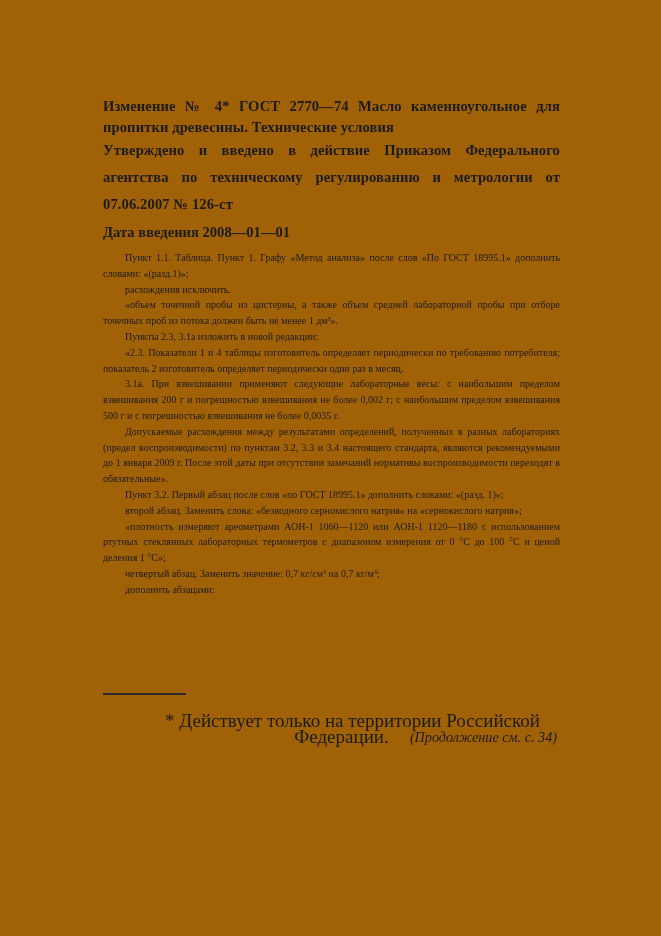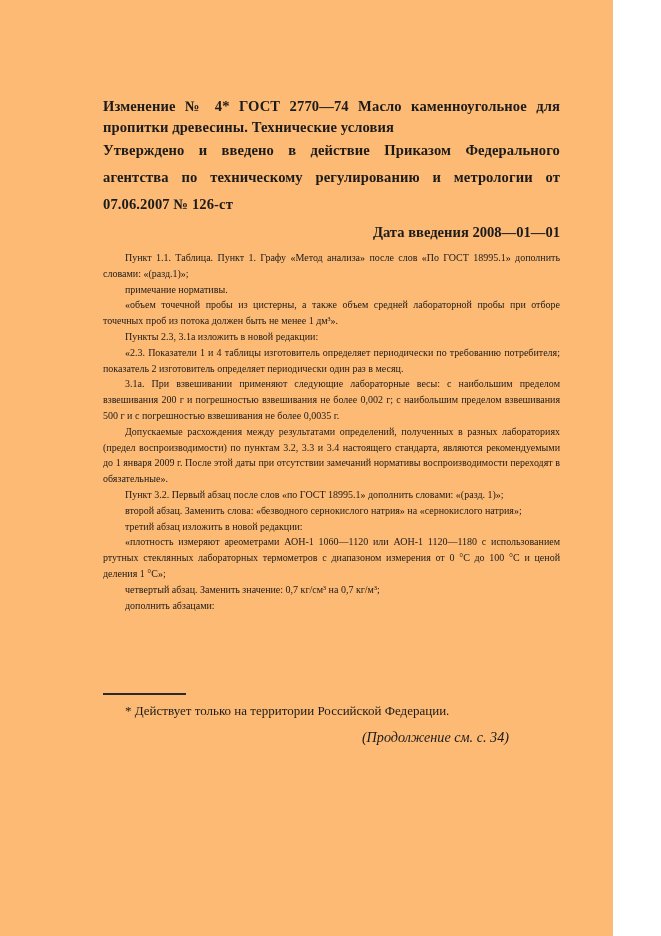--- a/index.html
+++ b/index.html
@@ -3,23 +3,23 @@
 <meta charset="utf-8">
 <style>
   html, body {
     margin: 0;
     padding: 0;
     background: #ffffff;
     overflow: hidden;
   }
   .page {
     position: relative;
-    width: 613px;
+    width: 661px;
     height: 936px;
-    background: #fdba74;
+    background: #a16207;
     font-family: "Liberation Serif", "DejaVu Serif", serif;
     color: #1b1b1b;
   }
   .content {
     position: absolute;
     left: 103px;
     top: 96px;
     width: 457px;
   }
   .header-title {
@@ -36,21 +36,21 @@
     font-weight: bold;
     line-height: 27px;
     text-align: justify;
     letter-spacing: 0.1px;
   }
   .effective-date {
     margin: 4px 0 0 0;
     font-size: 14.6px;
     font-weight: bold;
     line-height: 20px;
-    text-align: right;
+    text-align: left;
   }
   .doc-body {
     margin-top: 8px;
   }
   .para {
     margin: 0;
     font-size: 10px;
     line-height: 15.8px;
     text-align: justify;
     text-indent: 22px;
@@ -61,25 +61,25 @@
     top: 693px;
     width: 83px;
     height: 0;
     border-top: 2px solid #2a2a2a;
   }
   .footnote {
     position: absolute;
     left: 103px;
     top: 703px;
     width: 457px;
-    margin: 0;
-    font-size: 13px;
+    margin: 10px;
+    font-size: 19px;
     line-height: 16px;
     text-indent: 22px;
-    text-align: left;
+    text-align: center;
   }
   .continuation {
     position: absolute;
     right: 104px;
     top: 729px;
     margin: 0;
     font-size: 14.2px;
     font-style: italic;
     text-align: right;
   }
@@ -87,29 +87,28 @@
 </head>
 <body>
 
 <div class="page">
   <div class="content">
     <p class="header-title">Изменение № 4* ГОСТ 2770—74 Масло каменноугольное для пропитки древесины. Технические условия</p>
     <p class="header-approval">Утверждено и введено в действие Приказом Федерального агентства по техническому регулированию и метрологии от 07.06.2007 № 126-ст</p>
     <p class="effective-date">Дата введения 2008—01—01</p>
     <div class="doc-body">
         <p class="para">Пункт 1.1. Таблица. Пункт 1. Графу «Метод анализа» после слов «По ГОСТ 18995.1» дополнить словами: «(разд.1)»;</p>
-        <p class="para">примечание нормативы.</p>
+        <p class="para">расхождения исключить.</p>
         <p class="para">«объем точечной пробы из цистерны, а также объем средней лабораторной пробы при отборе точечных проб из потока должен быть не менее 1 дм³».</p>
         <p class="para">Пункты 2.3, 3.1а изложить в новой редакции:</p>
         <p class="para">«2.3. Показатели 1 и 4 таблицы изготовитель определяет периодически по требованию потребителя; показатель 2 изготовитель определяет периодически один раз в месяц.</p>
         <p class="para">3.1а. При взвешивании применяют следующие лабораторные весы: с наибольшим пределом взвешивания 200 г и погрешностью взвешивания не более 0,002 г; с наибольшим пределом взвешивания 500 г и с погрешностью взвешивания не более 0,0035 г.</p>
         <p class="para">Допускаемые расхождения между результатами определений, полученных в разных лабораториях (предел воспроизводимости) по пунктам 3.2, 3.3 и 3.4 настоящего стандарта, являются рекомендуемыми до 1 января 2009 г. После этой даты при отсутствии замечаний нормативы воспроизводимости переходят в обязательные».</p>
         <p class="para">Пункт 3.2. Первый абзац после слов «по ГОСТ 18995.1» дополнить словами: «(разд. 1)»;</p>
         <p class="para">второй абзац. Заменить слова: «безводного сернокислого натрия» на «сернокислого натрия»;</p>
-        <p class="para">третий абзац изложить в новой редакции:</p>
         <p class="para">«плотность измеряют ареометрами АОН-1 1060—1120 или АОН-1 1120—1180 с использованием ртутных стеклянных лабораторных термометров с диапазоном измерения от 0 °С до 100 °С и ценой деления 1 °С»;</p>
         <p class="para">четвертый абзац. Заменить значение: 0,7 кг/см³ на 0,7 кг/м³;</p>
         <p class="para">дополнить абзацами:</p>
       </div>
   </div>
 
   <div class="footnote-rule"></div>
   <p class="footnote">* Действует только на территории Российской Федерации.</p>
   <p class="continuation">(Продолжение см. с. 34)</p>
 </div>

